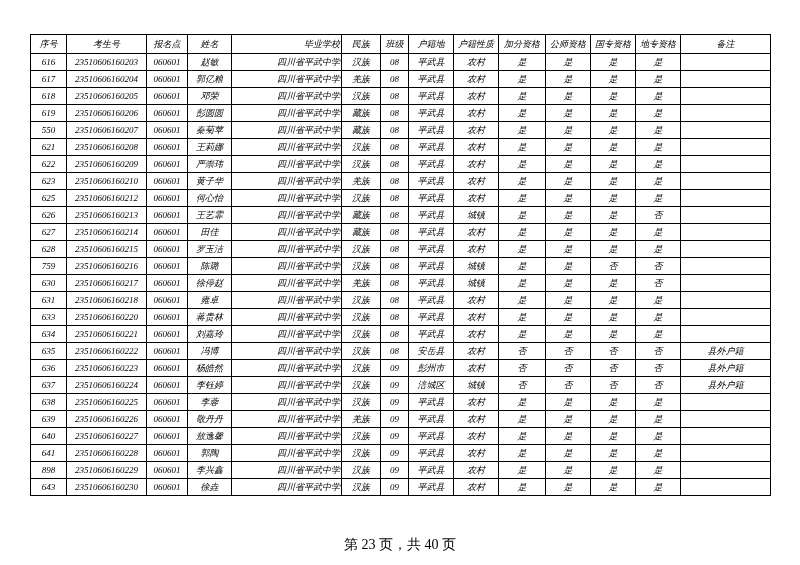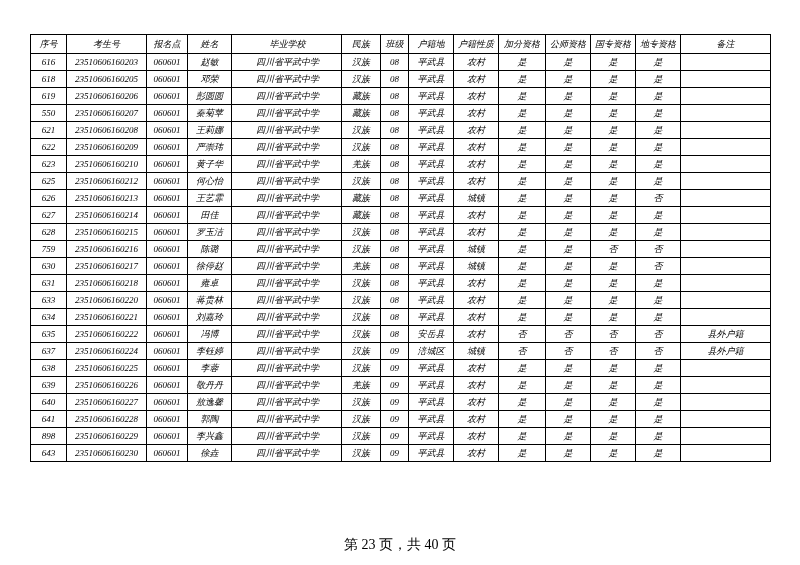--- a/index.html
+++ b/index.html
@@ -24,21 +24,21 @@
     font-size: 9px;
     line-height: 1;
     text-align: center;
     vertical-align: middle;
     padding: 0 1px;
     overflow: hidden;
     white-space: nowrap;
   }
   #roster th { height: 18px; }
   #roster td { height: 16px; }
-  #roster .col-school { text-align: center; padding-left: 3px; }
+  #roster .col-school { text-align: right; padding-left: 3px; }
   #page-footer {
     position: absolute; left: 0; top: 536px; width: 100%;
     text-align: center;
     font-size: 14px;
     color: #000000;
   }
 </style>
 </head>
 <body>
 
@@ -88,20 +88,36 @@
         <td>08</td>
         <td>平武县</td>
         <td>农村</td>
         <td>是</td>
         <td>是</td>
         <td>是</td>
         <td>是</td>
         <td></td>
       </tr>
       <tr>
+        <td>617</td>
+        <td>23510606160204</td>
+        <td>060601</td>
+        <td>郭亿粮</td>
+        <td class="col-school">四川省平武中学</td>
+        <td>羌族</td>
+        <td>08</td>
+        <td>平武县</td>
+        <td>农村</td>
+        <td>是</td>
+        <td>是</td>
+        <td>是</td>
+        <td>是</td>
+        <td></td>
+      </tr>
+      <tr>
         <td>618</td>
         <td>23510606160205</td>
         <td>060601</td>
         <td>邓荣</td>
         <td class="col-school">四川省平武中学</td>
         <td>汉族</td>
         <td>08</td>
         <td>平武县</td>
         <td>农村</td>
         <td>是</td>
@@ -336,20 +352,36 @@
       </tr>
       <tr>
         <td>635</td>
         <td>23510606160222</td>
         <td>060601</td>
         <td>冯博</td>
         <td class="col-school">四川省平武中学</td>
         <td>汉族</td>
         <td>08</td>
         <td>安岳县</td>
+        <td>农村</td>
+        <td>否</td>
+        <td>否</td>
+        <td>否</td>
+        <td>否</td>
+        <td>县外户籍</td>
+      </tr>
+      <tr>
+        <td>636</td>
+        <td>23510606160223</td>
+        <td>060601</td>
+        <td>杨皓然</td>
+        <td class="col-school">四川省平武中学</td>
+        <td>汉族</td>
+        <td>09</td>
+        <td>彭州市</td>
         <td>农村</td>
         <td>否</td>
         <td>否</td>
         <td>否</td>
         <td>否</td>
         <td>县外户籍</td>
       </tr>
       <tr>
         <td>637</td>
         <td>23510606160224</td>

